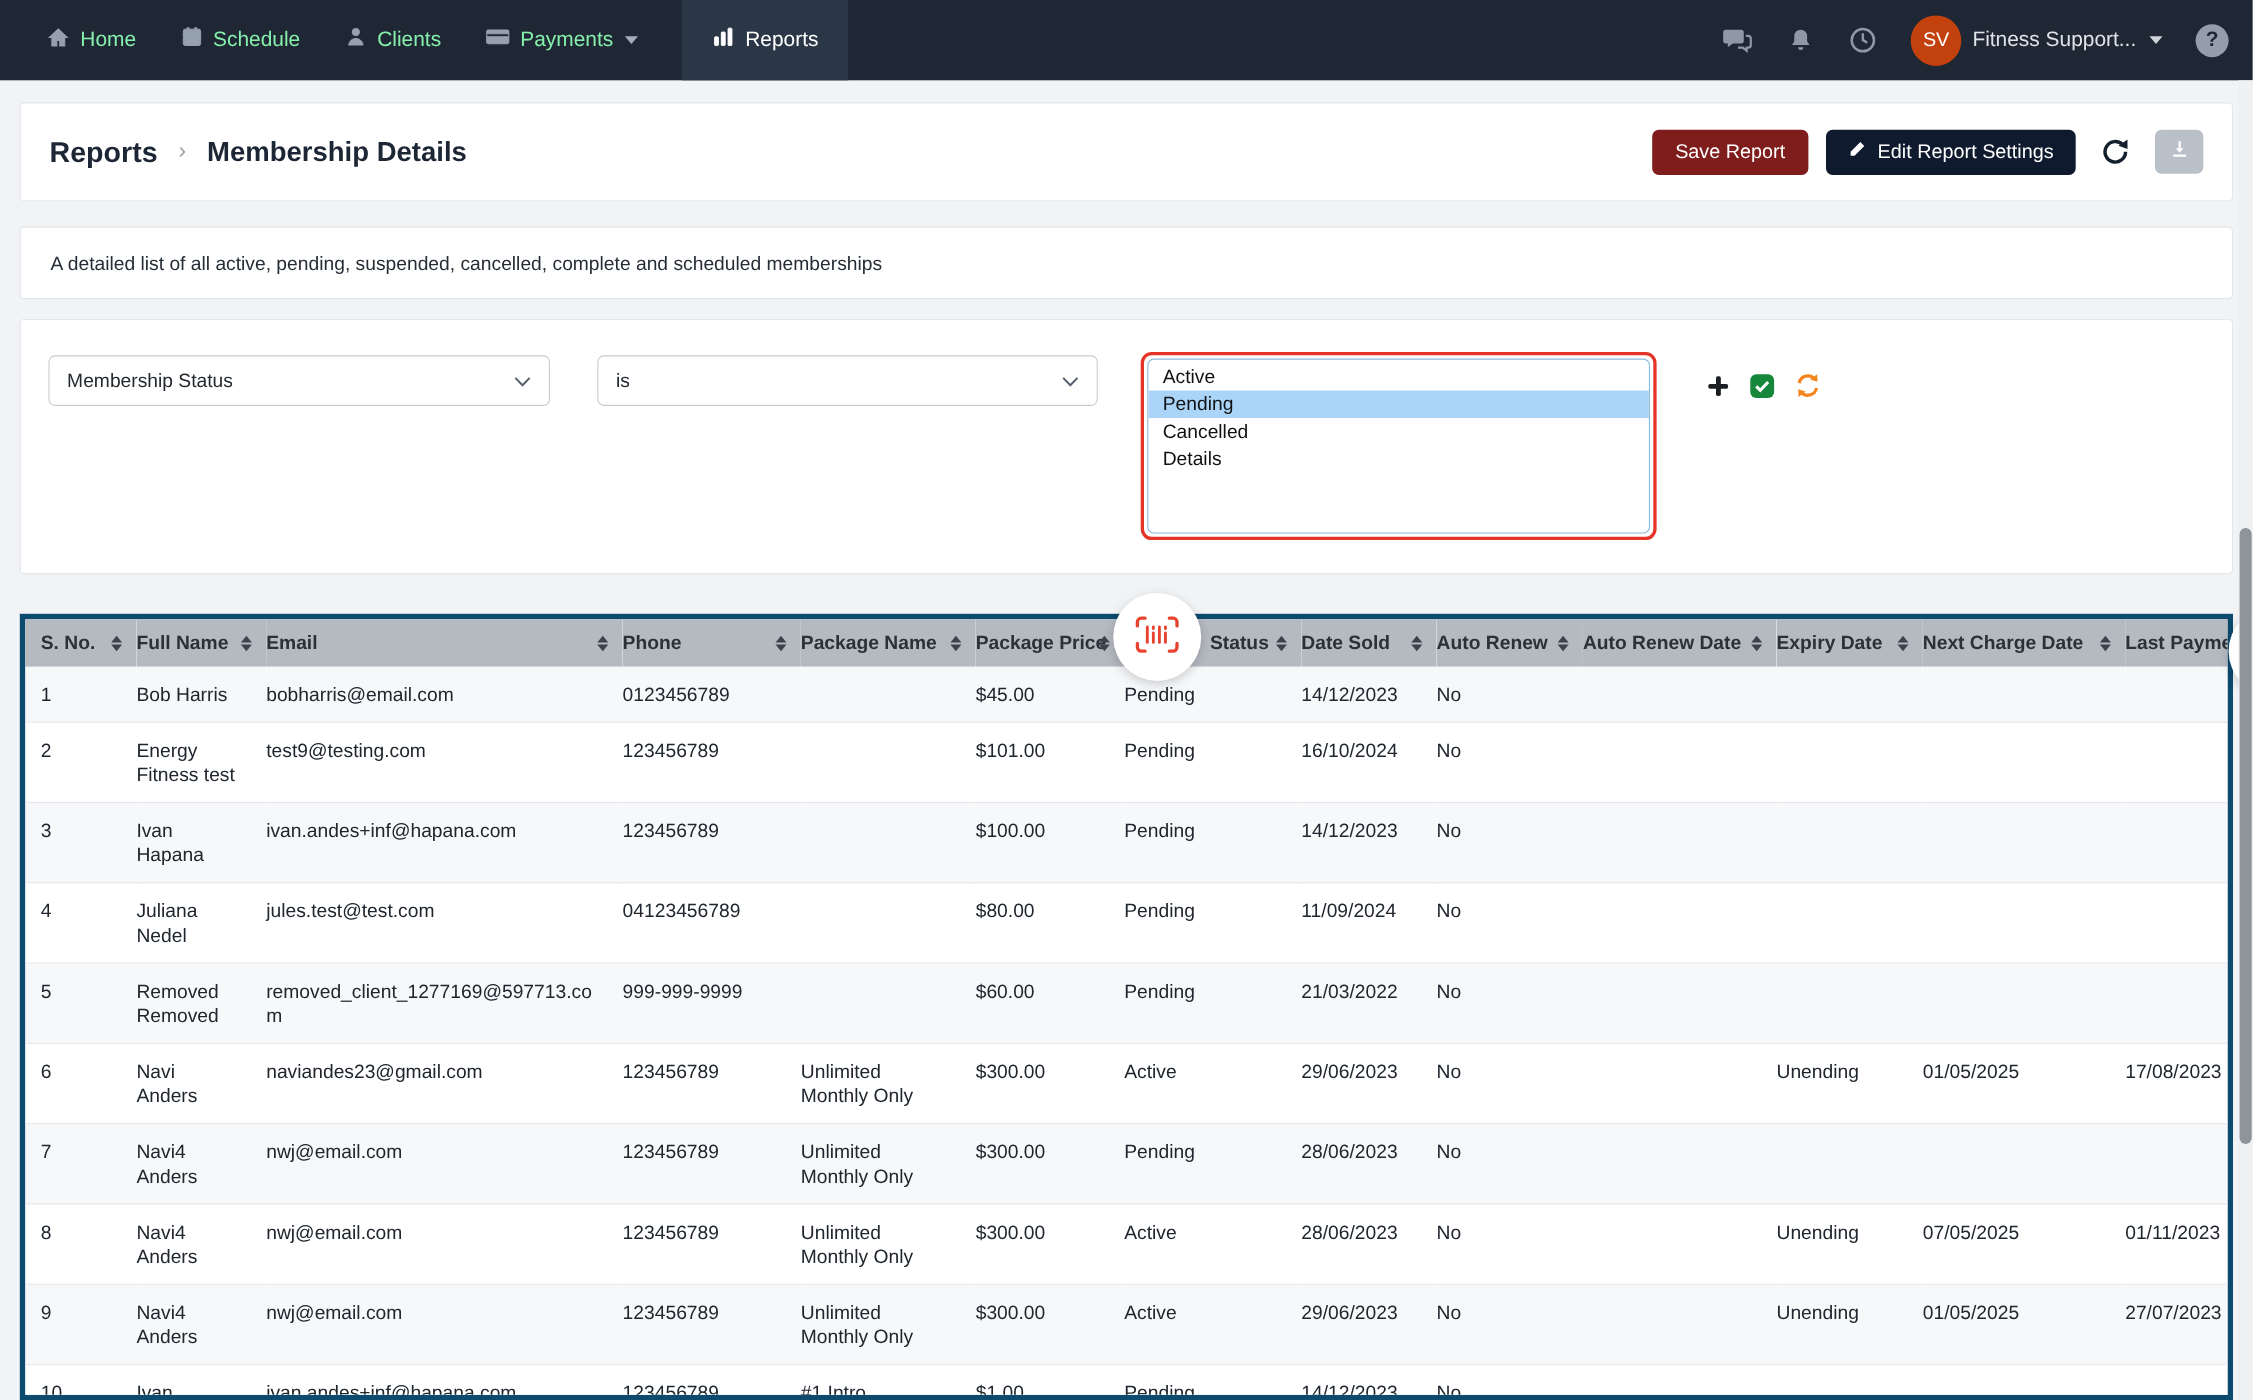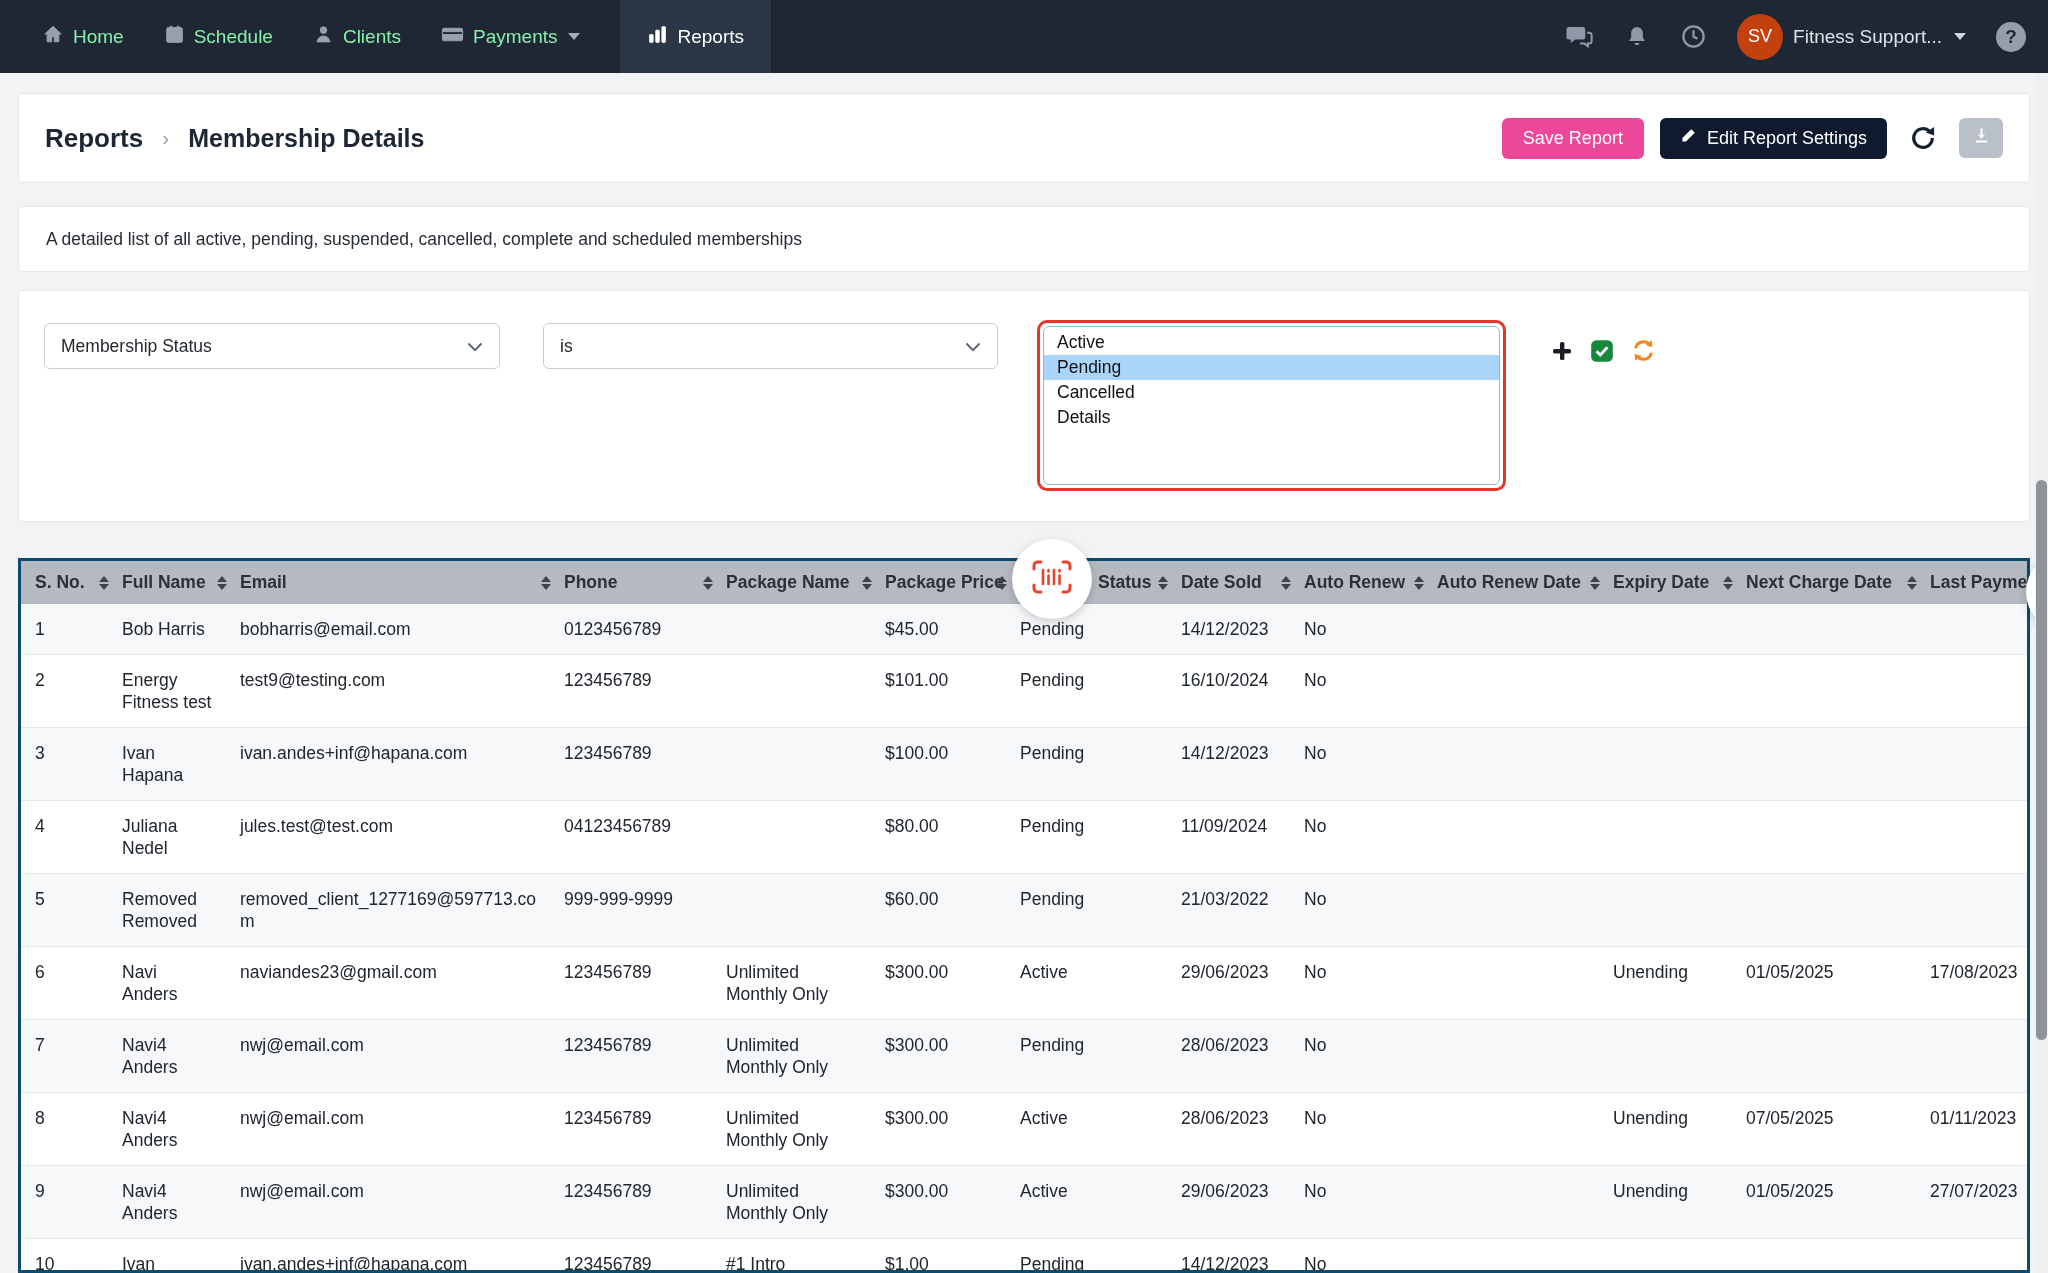--- a/index.html
+++ b/index.html
@@ -25,21 +25,21 @@
   
   .card{position:absolute;left:18px;width:2012px;background:#fff;border:1px solid #e3e6ea;border-radius:4px}
 
   
   .header-card{top:93px;height:90px;display:flex;align-items:center;padding:0 26px}
   .crumb-root{font-size:26px;font-weight:700;color:#1c2634;cursor:pointer}
   .crumb-sep{font-size:21px;color:#9aa2ab;margin:0 19px}
   .crumb-current{font-size:25px;font-weight:600;color:#1c2634}
   .header-actions{margin-left:auto;display:flex;align-items:center;gap:16px}
   .btn{border:none;border-radius:6px;font-family:inherit;font-size:18px;cursor:pointer;display:flex;align-items:center;gap:11px}
-  .btn-save{background:#ec4899;color:#fff;padding:10px 21px;height:41px}
+  .btn-save{background:#7f1d1d;color:#fff;padding:10px 21px;height:41px}
   .btn-edit{background:#0f1a2e;color:#fff;padding:10px 20px;height:41px}
   .refresh-btn{background:none;border:none;cursor:pointer;margin:0 6px;display:flex}
   .btn-dl{background:#b9c0c8;width:44px;height:40px;border-radius:6px;justify-content:center}
 
   
   .desc-card{top:206px;height:66px;display:flex;align-items:center;padding:0 27px;font-size:17.5px;color:#262d36}
 
   
   .filter-card{top:290px;height:232px}
   .selectbox{position:absolute;height:46px;background:#fff;border:1px solid #c8ccd2;border-radius:6px;display:flex;align-items:center;padding:0 16px;font-size:17.5px;color:#23292f;cursor:pointer}
@@ -47,21 +47,21 @@
   .sel-field{left:25px;top:32px;width:456px}
   .sel-op{left:524px;top:32px;width:455px}
   .lb-ring{position:absolute;left:1018px;top:29px;width:469px;height:171px;border:3px solid #e53529;border-radius:10px;padding:3px;background:#fff}
   .lb{width:100%;height:100%;border:1px solid #8fb8dc;border-radius:6px;background:#fff;overflow:hidden;padding:3px 0}
   .opt{height:25px;line-height:25px;padding:0 13px;font-size:17.5px;color:#111;cursor:pointer}
   .opt.sel{background:#abd4f9}
   .filter-icons{position:absolute;left:1531px;top:46px;display:flex;align-items:center;gap:15px}
   .filter-icons .icon-btn{cursor:pointer}
 
   
-  .table-card{position:absolute;left:18px;top:558px;width:2012px;height:715px;background:#fff;border:3px solid #0c4a6e;overflow:hidden}
+  .table-card{position:absolute;left:18px;top:558px;width:2012px;height:715px;background:#fff;border:5px solid #0c4a6e;overflow:hidden}
   table{table-layout:fixed;width:2059px;border-collapse:collapse;font-size:17.5px;color:#20262e}
   thead th{background:#b5b9c0;height:43px;font-weight:700;color:#2c3138;text-align:left;position:relative;padding:0 26px 0 0;white-space:nowrap;overflow:hidden;cursor:pointer}
   thead th:first-child{padding-left:14px}
   thead th:nth-child(7){padding-left:78px}
   .sort{position:absolute;right:13px;top:50%;transform:translateY(-50%);display:flex;flex-direction:column;gap:2px}
   .sort i{display:block;width:0;height:0;border-left:5px solid transparent;border-right:5px solid transparent}
   .sort .up{border-bottom:6px solid #3c434c}
   .sort .dn{border-top:6px solid #3c434c}
   tbody td{vertical-align:top;padding:14px 24px 14px 0;line-height:22px;border-bottom:1px solid #e5e7ea;word-wrap:break-word}
   tbody td:first-child{padding-left:14px}

